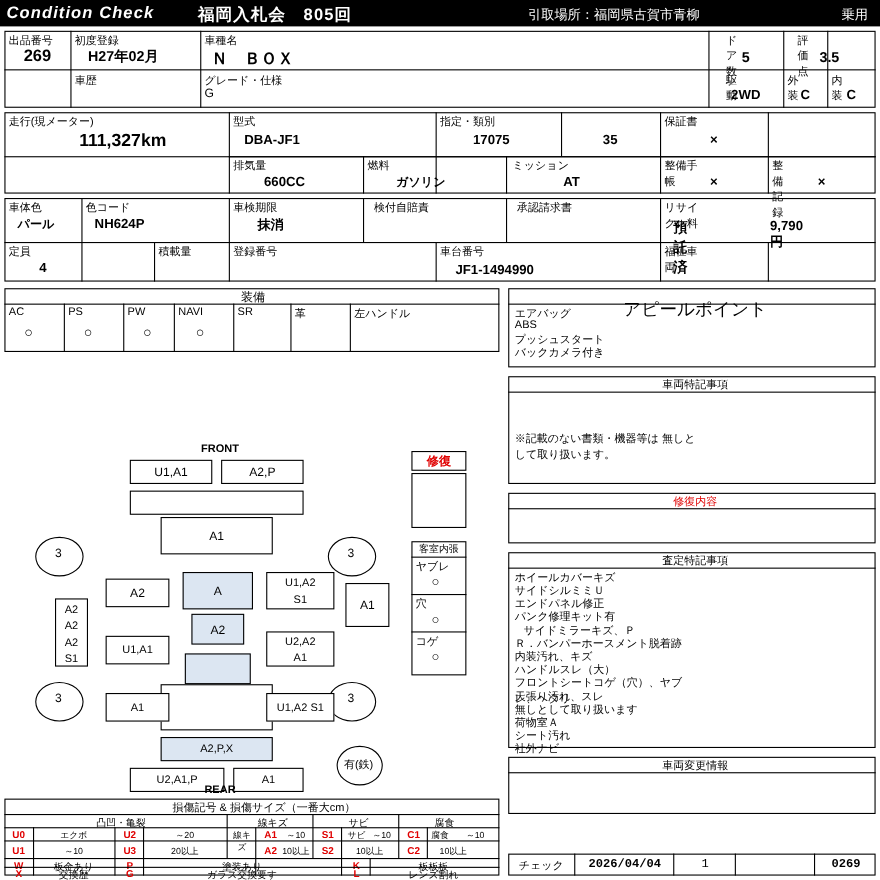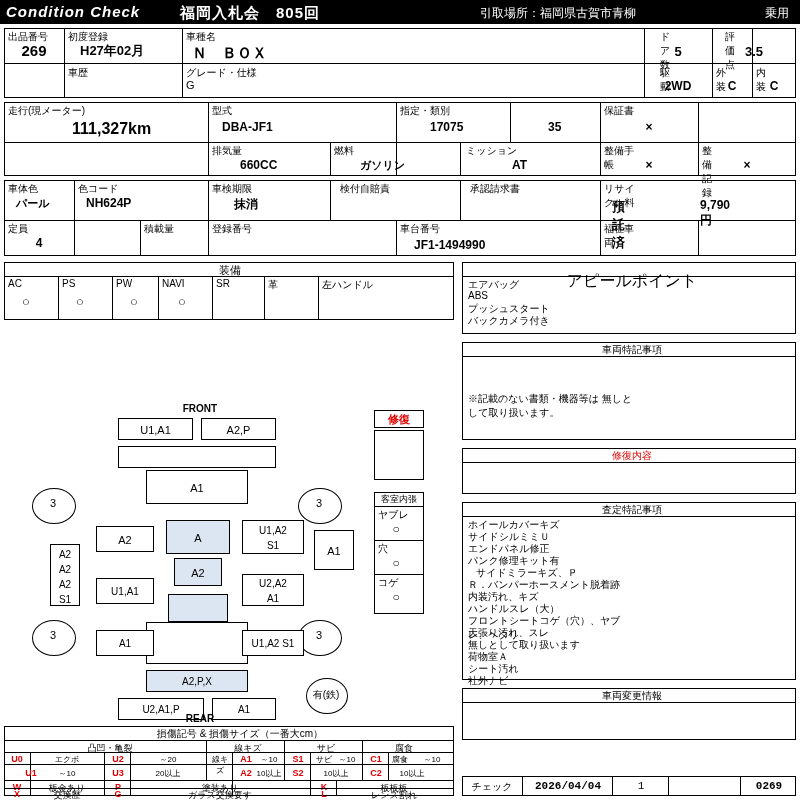--- a/index.html
+++ b/index.html
@@ -295,21 +295,21 @@
   <div class="ctr red" style="left:210px;top:754px;width:0;font-size:8px;"></div>
   <div class="ctr red" style="left:234px;top:754px;width:24px;font-size:9px;font-weight:bold;">A1</div>
   <div class="ctr" style="left:256px;top:754px;width:26px;font-size:8px;">～10</div>
   <div class="ctr red" style="left:286px;top:754px;width:24px;font-size:9px;font-weight:bold;">S1</div>
   <div class="ctr" style="left:312px;top:754px;width:24px;font-size:8px;">サビ</div>
   <div class="ctr" style="left:334px;top:754px;width:26px;font-size:8px;">～10</div>
   <div class="ctr red" style="left:364px;top:754px;width:24px;font-size:9px;font-weight:bold;">C1</div>
   <div class="ctr" style="left:388px;top:754px;width:24px;font-size:8px;">腐食</div>
   <div class="ctr" style="left:412px;top:754px;width:40px;font-size:8px;">～10</div>
 
-  <div class="ctr red" style="left:4px;top:768px;width:26px;font-size:9px;font-weight:bold;padding-left:14px;">U1</div>
+  <div class="ctr red" style="left:4px;top:768px;width:26px;font-size:9px;font-weight:bold;">U1</div>
   <div class="ctr" style="left:32px;top:768px;width:70px;font-size:8px;">～10</div>
   <div class="ctr red" style="left:106px;top:768px;width:24px;font-size:9px;font-weight:bold;">U3</div>
   <div class="ctr" style="left:132px;top:768px;width:72px;font-size:8px;">20以上</div>
   <div class="ctr red" style="left:234px;top:768px;width:24px;font-size:9px;font-weight:bold;">A2</div>
   <div class="ctr" style="left:256px;top:768px;width:26px;font-size:8px;">10以上</div>
   <div class="ctr red" style="left:286px;top:768px;width:24px;font-size:9px;font-weight:bold;">S2</div>
   <div class="ctr" style="left:312px;top:768px;width:48px;font-size:8px;">10以上</div>
   <div class="ctr red" style="left:364px;top:768px;width:24px;font-size:9px;font-weight:bold;">C2</div>
   <div class="ctr" style="left:388px;top:768px;width:48px;font-size:8px;">10以上</div>
 

